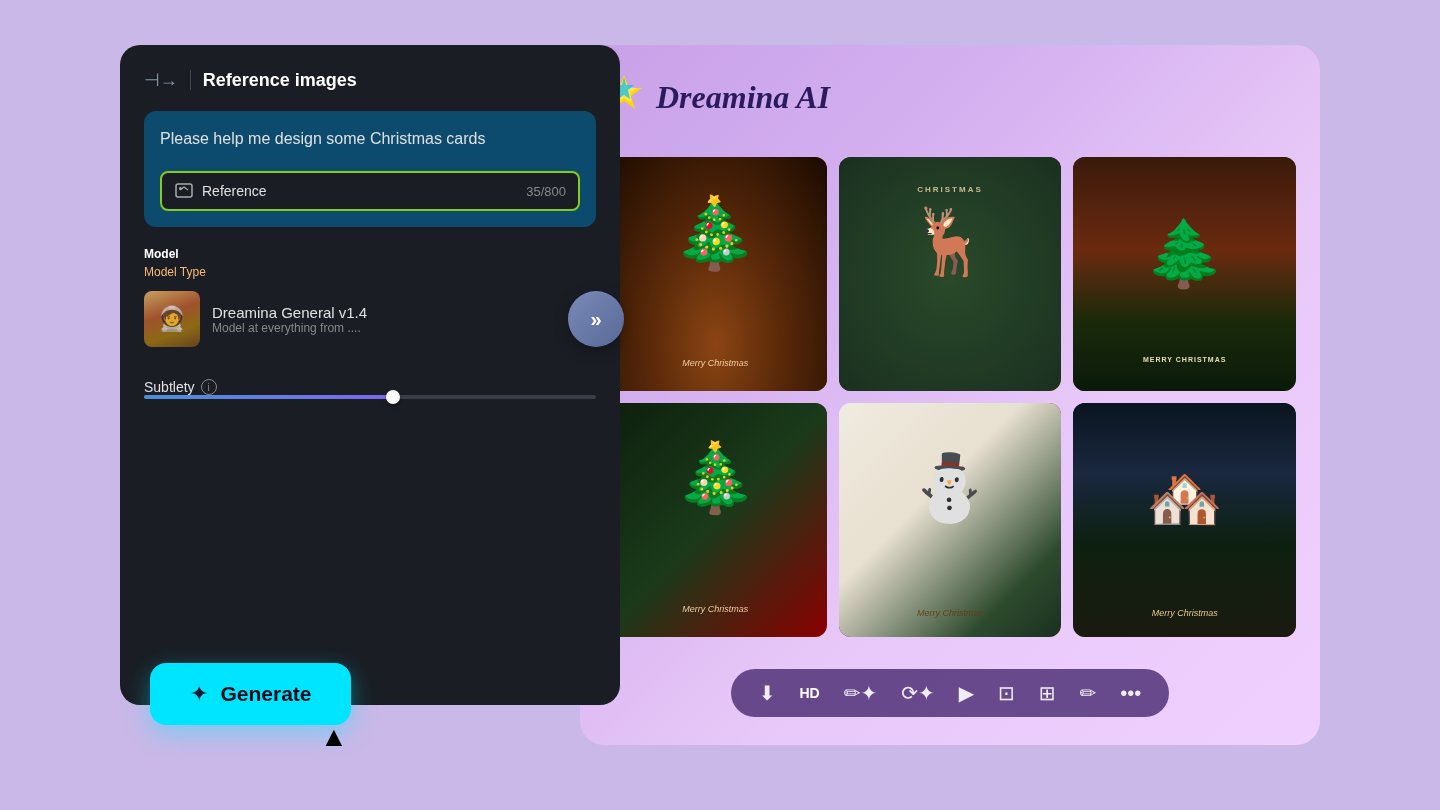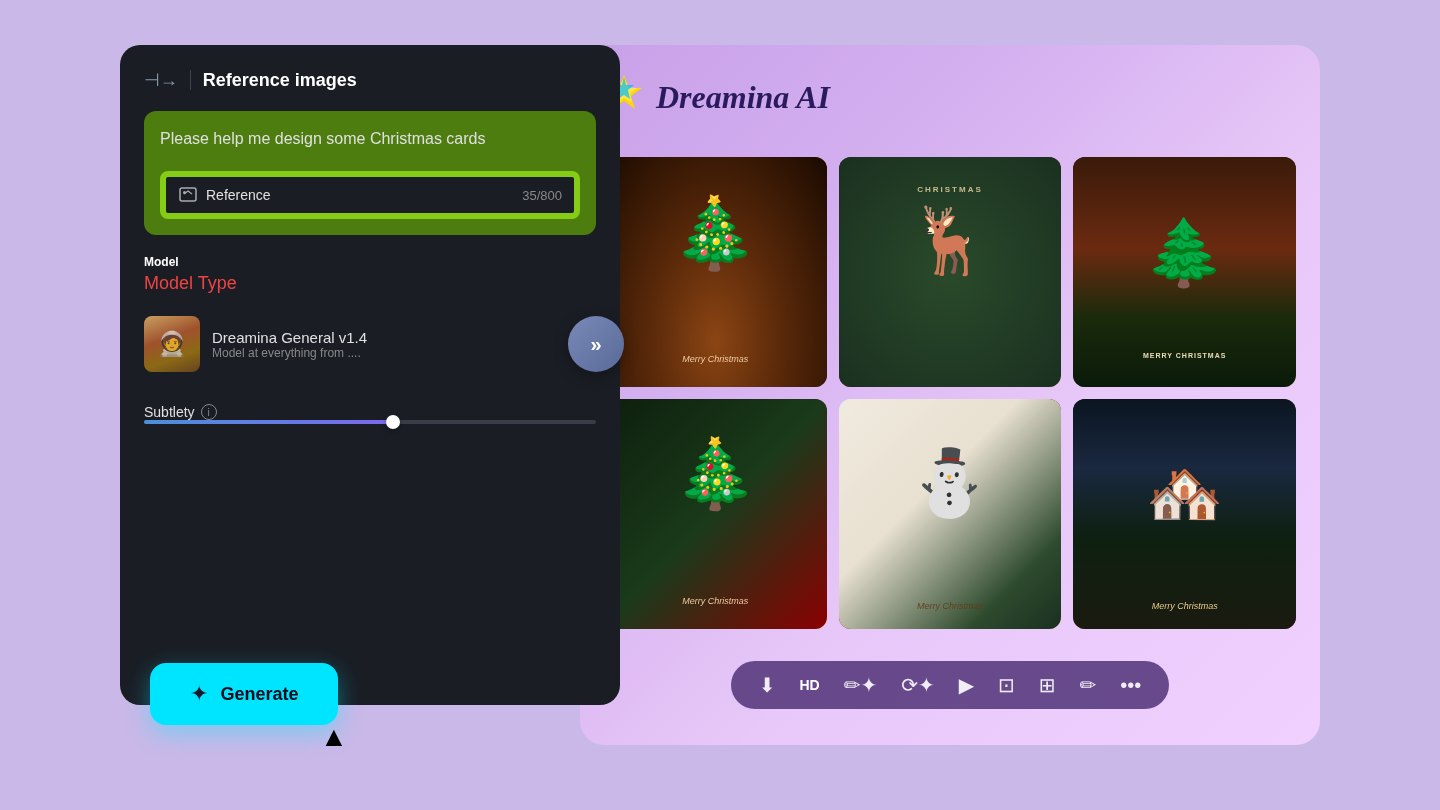--- a/index.html
+++ b/index.html
@@ -52,40 +52,40 @@
       background: #444;
     }
 
     .panel-title {
       color: #ffffff;
       font-size: 18px;
       font-weight: 600;
     }
 
     .prompt-area {
-      background: #4d7c0f;
+      background: #0c4a6e;
       border-radius: 12px;
       padding: 16px;
       margin-bottom: 16px;
       min-height: 100px;
     }
 
     .prompt-text {
       color: #e0e0e0;
       font-size: 16px;
       line-height: 1.5;
       margin-bottom: 20px;
     }
 
     .reference-button {
       display: flex;
       align-items: center;
       justify-content: space-between;
       background: #1a1d24;
-      border: 6px solid #84cc16;
+      border: 2px solid #84cc16;
       border-radius: 8px;
       padding: 8px 12px;
       cursor: pointer;
     }
 
     .reference-button-left {
       display: flex;
       align-items: center;
       gap: 8px;
       color: #e0e0e0;
@@ -108,23 +108,23 @@
     }
 
     .model-label {
       color: #ffffff;
       font-size: 12px;
       font-weight: 600;
       margin-bottom: 4px;
     }
 
     .model-type-label {
-      color: #ef4444;
-      font-size: 18px;
-      margin-bottom: 22px;
+      color: #fdba74;
+      font-size: 12px;
+      margin-bottom: 12px;
     }
 
     .model-row {
       display: flex;
       align-items: center;
       gap: 12px;
       position: relative;
     }
 
     .model-thumb {
@@ -258,39 +258,39 @@
       z-index: 10;
     }
 
     .generate-icon {
       font-size: 22px;
       color: #1a1a2e;
     }
 
     .generate-text {
       color: #0a0a1a;
-      font-size: 18px;
+      font-size: 21px;
       font-weight: 800;
     }
 
     .cursor-icon {
       position: absolute;
       bottom: -48px;
       left: 200px;
       font-size: 28px;
       color: #000;
       z-index: 15;
     }
 
     
     .right-panel {
       flex: 1;
       background: linear-gradient(135deg, #c8a0e8 0%, #d4b0f0 30%, #e8c8f8 60%, #f0d0ff 100%);
       border-radius: 24px;
-      padding: 28px 24px 36px;
+      padding: 28px 24px 28px;
       margin-left: -40px;
       height: 700px;
       display: flex;
       flex-direction: column;
       gap: 32px;
       z-index: 1;
     }
 
     .dreamina-header {
       display: flex;

